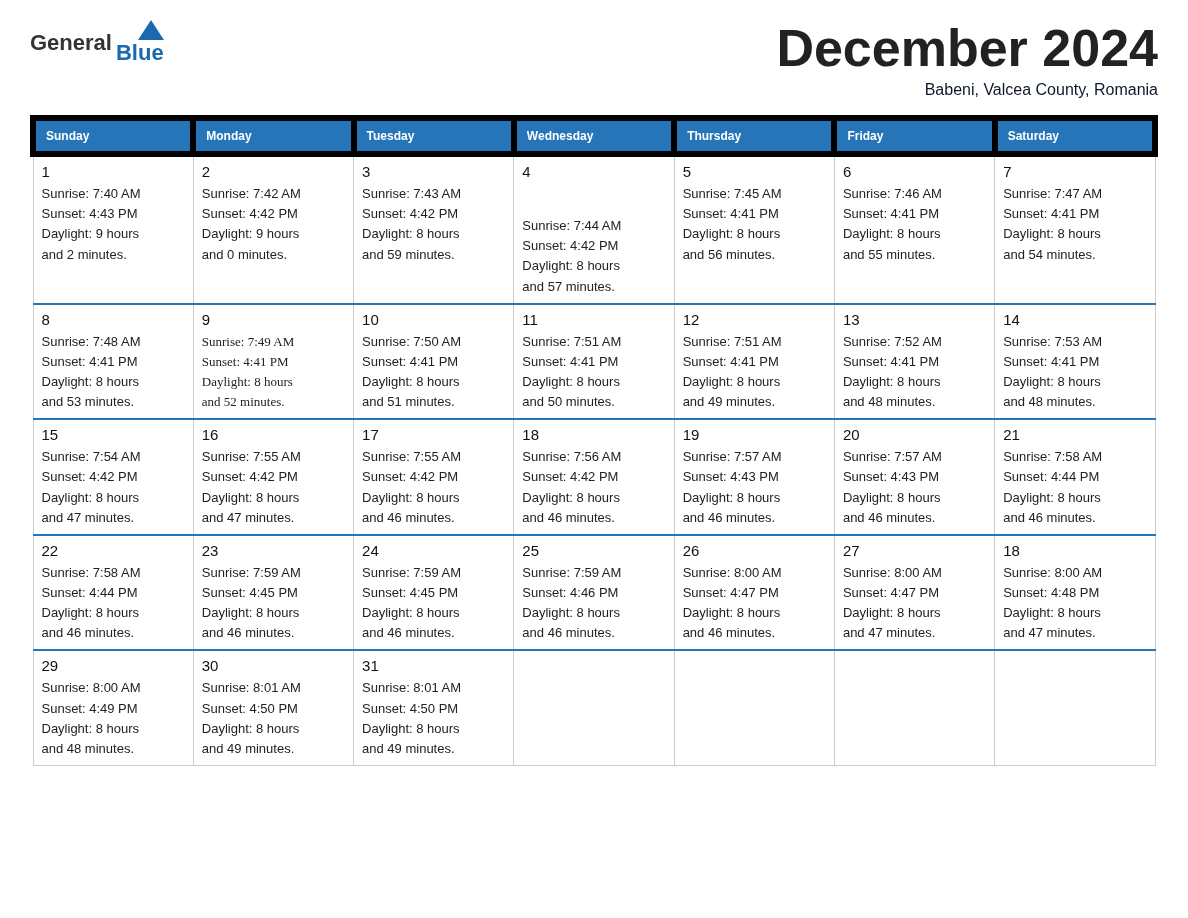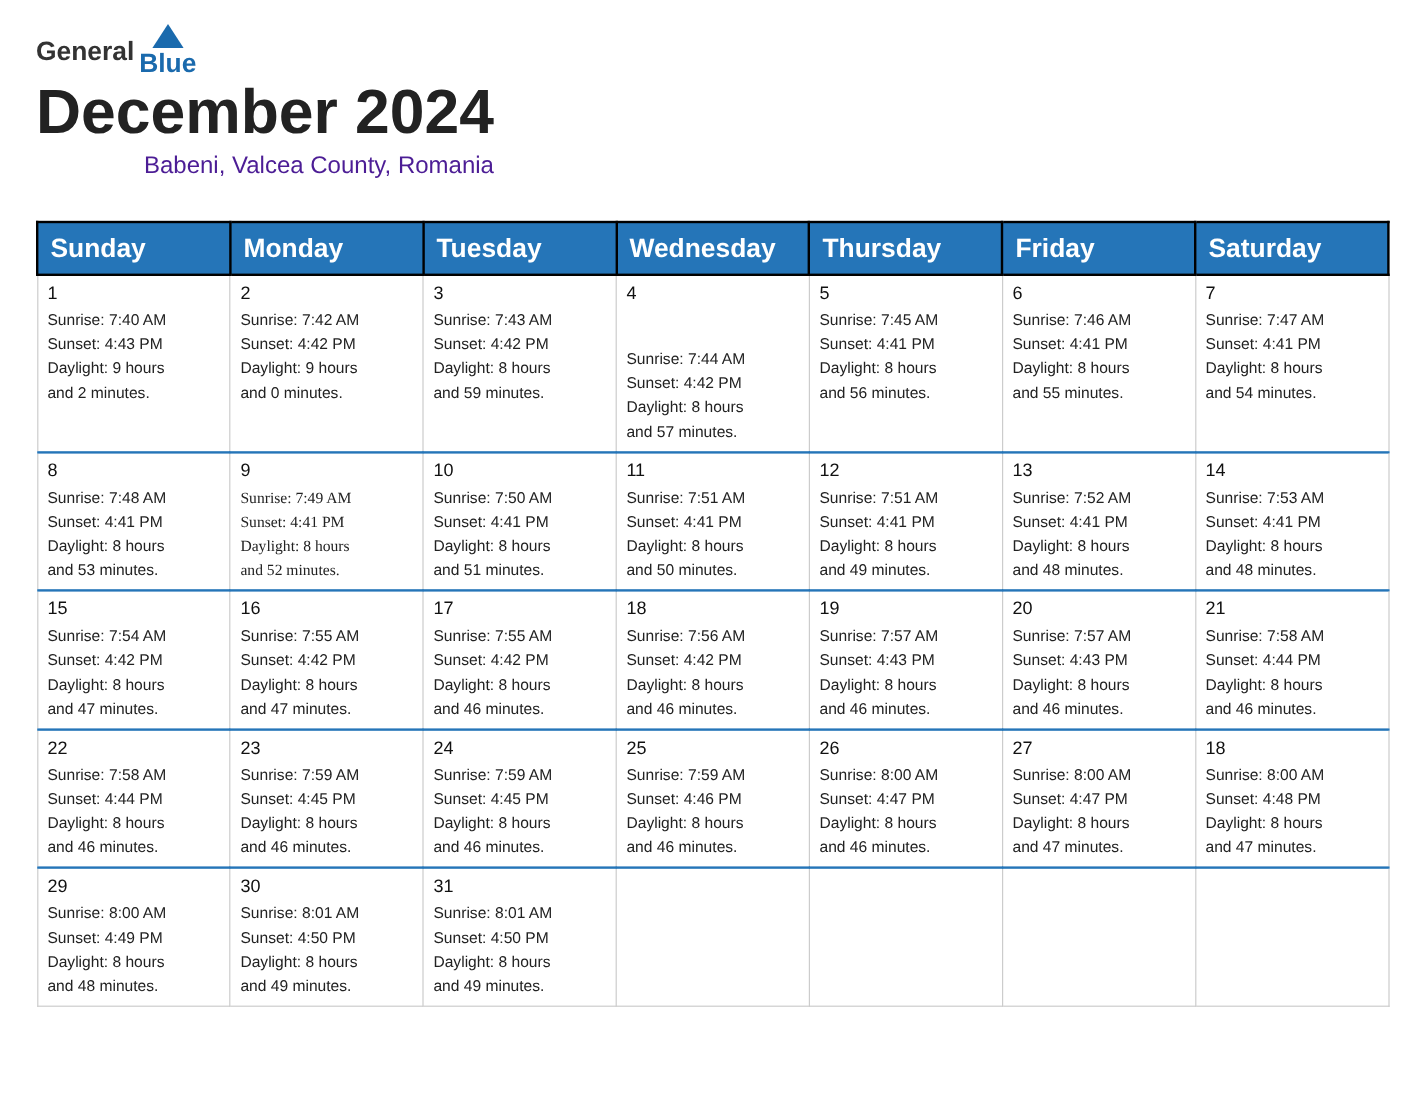--- a/index.html
+++ b/index.html
@@ -7,22 +7,21 @@
       font-family: Arial, sans-serif;
       background: #fff;
       width: 1188px;
       min-height: 918px;
       padding: 20px 30px;
     }
     .header-area {
       display: flex;
       justify-content: space-between;
       align-items: flex-start;
-      margin-bottom: 34px;
-      flex-direction: column;
+      margin-bottom: 16px;
     }
     .logo-text-general {
       font-size: 22px;
       font-weight: bold;
       color: #333;
     }
     .logo-blue {
       font-size: 22px;
       font-weight: bold;
       color: #1a6aad;
@@ -39,37 +38,37 @@
     .title-area {
       text-align: right;
     }
     .calendar-title {
       font-size: 52px;
       font-weight: bold;
       color: #222;
       line-height: 1.1;
     }
     .calendar-subtitle {
-      font-size: 20px;
-      color: #4c1d95;
+      font-size: 16px;
+      color: #0f172a;
       margin-top: 4px;
     }
     .calendar {
       width: 100%;
       border-collapse: collapse;
       border: 1px solid #aaa;
     }
     .calendar thead th {
       background-color: #2575b8;
       color: #fff;
-      font-size: 22px;
+      font-size: 12px;
       font-weight: bold;
       padding: 8px 10px;
       text-align: left;
-      border: 2px solid #000000;
+      border: 6px solid #000000;
     }
     .calendar tbody td {
       vertical-align: top;
       padding: 6px 8px;
       border: 1px solid #ccc;
       font-size: 13px;
       color: #222;
       width: calc(100% / 7);
       min-height: 90px;
     }
@@ -92,21 +91,21 @@
       background: #fff;
     }
   </style>
 </head>
 <body>
 
 <div class="header-area">
   <div class="logo-wrap">
     <div class="logo-row1">
       <span class="logo-text-general">General</span>
-      <div style="display:inline-flex;flex-direction:column;align-items:center;margin-left:2px;">
+      <div style="display:inline-flex;flex-direction:column;align-items:flex-end;margin-left:2px;">
         <div style="display:flex;align-items:center;">
           <div style="width:0;height:0;border-left:13px solid transparent;border-right:13px solid transparent;border-bottom:20px solid #1a6aad;margin-left:2px;"></div>
         </div>
         <span class="logo-blue">Blue</span>
       </div>
     </div>
   </div>
   <div class="title-area">
     <div class="calendar-title">December 2024</div>
     <div class="calendar-subtitle">Babeni, Valcea County, Romania</div>

